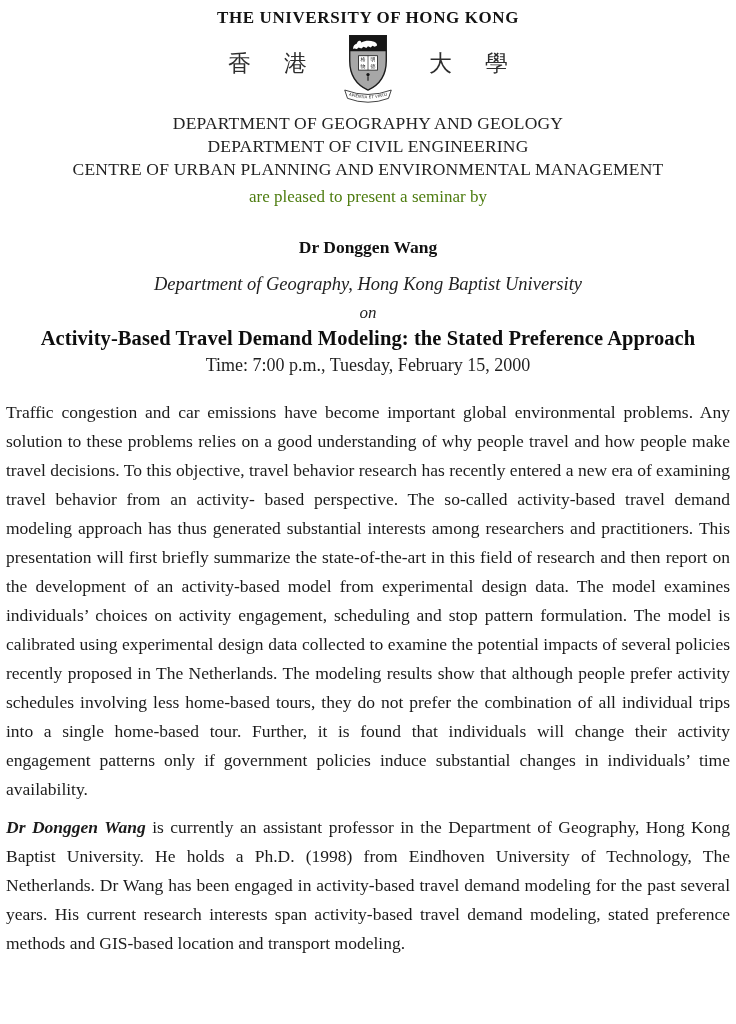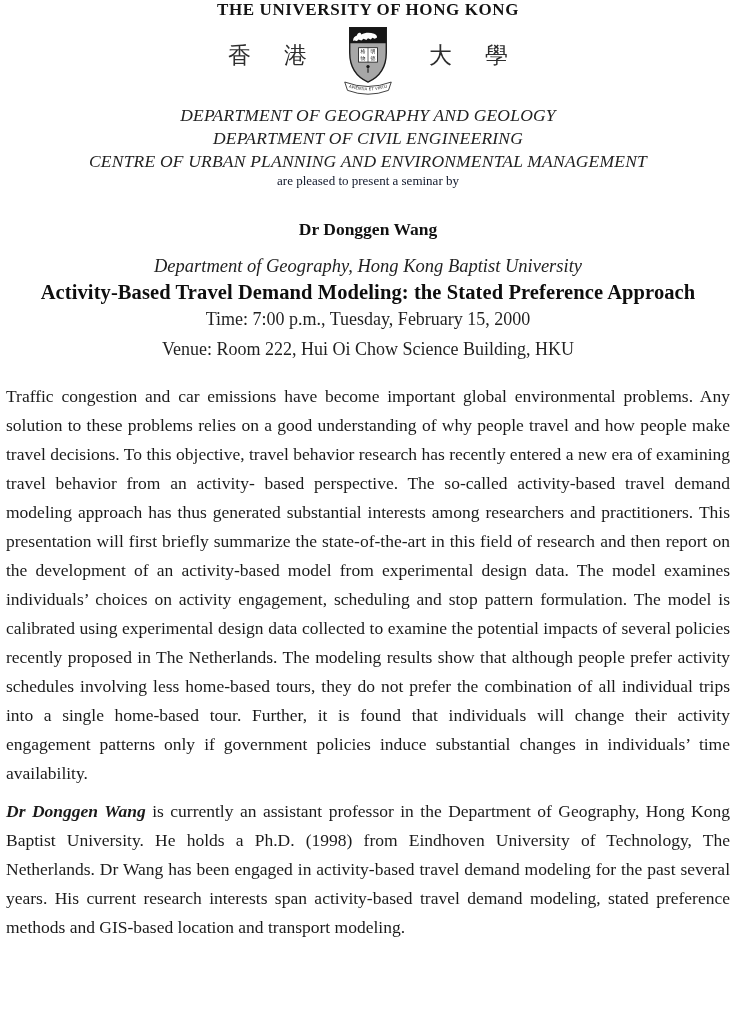--- a/index.html
+++ b/index.html
@@ -5,21 +5,21 @@
   * { margin: 0; padding: 0; box-sizing: border-box; }
   html, body { background: #ffffff; }
   body {
     width: 736px;
     height: 1024px;
     overflow: hidden;
     font-family: "Liberation Serif", "DejaVu Serif", serif;
     color: #1b1b1b;
     position: relative;
   }
-  .page { width: 736px; height: 1024px; padding-top: 0; }
+  .page { width: 736px; height: 1024px; padding-top: 8px; }
 
   .center { text-align: center; }
 
   .uni-en {
     font-size: 17px;
     font-weight: bold;
     letter-spacing: 0.6px;
     color: #141414;
   }
 
@@ -39,26 +39,26 @@
     transform: translateY(-6px);
   }
   .crest { display: block; }
 
   .dept-block { margin-top: 8px; }
   .dept-line {
     font-size: 17.5px;
     line-height: 23px;
     color: #222222;
     letter-spacing: 0.2px;
-    font-style: italic;
   }
 
   .intro-line {
-    font-size: 13px;
-    color: #0f172a;
+    margin-top: 6px;
+    font-size: 17px;
+    color: #4d7c0f;
   }
 
   .speaker-name {
     margin-top: 30px;
     font-size: 17.5px;
     font-weight: bold;
     color: #111111;
   }
   .speaker-affiliation {
     margin-top: 16px;
@@ -141,24 +141,24 @@
   <div class="dept-block center">
     <div class="dept-line">DEPARTMENT OF GEOGRAPHY AND GEOLOGY</div>
     <div class="dept-line">DEPARTMENT OF CIVIL ENGINEERING</div>
     <div class="dept-line">CENTRE OF URBAN PLANNING AND ENVIRONMENTAL MANAGEMENT</div>
   </div>
 
   <div class="intro-line center">are pleased to present a seminar by</div>
 
   <div class="speaker-name center">Dr Donggen Wang</div>
   <div class="speaker-affiliation center">Department of Geography, Hong Kong Baptist University</div>
+  <div class="connector center">on</div>
   <div class="seminar-title center">Activity-Based Travel Demand Modeling: the Stated Preference Approach</div>
 
   <div class="logistics center">
     <div class="logistics-line">Time: 7:00 p.m., Tuesday, February 15, 2000</div>
-    <div class="logistics-line">Venue: Room 222, Hui Oi Chow Science Building, HKU</div>
   </div>
 
   <p class="body-text abstract">Traffic congestion and car emissions have become important global environmental problems. Any solution to these problems relies on a good understanding of why people travel and how people make travel decisions. To this objective, travel behavior research has recently entered a new era of examining travel behavior from an activity- based perspective. The so-called activity-based travel demand modeling approach has thus generated substantial interests among researchers and practitioners. This presentation will first briefly summarize the state-of-the-art in this field of research and then report on the development of an activity-based model from experimental design data. The model examines individuals’ choices on activity engagement, scheduling and stop pattern formulation. The model is calibrated using experimental design data collected to examine the potential impacts of several policies recently proposed in The Netherlands. The modeling results show that although people prefer activity schedules involving less home-based tours, they do not prefer the combination of all individual trips into a single home-based tour. Further, it is found that individuals will change their activity engagement patterns only if government policies induce substantial changes in individuals’ time availability.</p>
 
   <p class="body-text bio"><span class="bio-name">Dr Donggen Wang</span><span> is currently an assistant professor in the Department of Geography, Hong Kong Baptist University. He holds a Ph.D. (1998) from Eindhoven University of Technology, The Netherlands. Dr Wang has been engaged in activity-based travel demand modeling for the past several years. His current research interests span activity-based travel demand modeling, stated preference methods and GIS-based location and transport modeling.</span></p>
 
 </div>
 
 </body></html>

